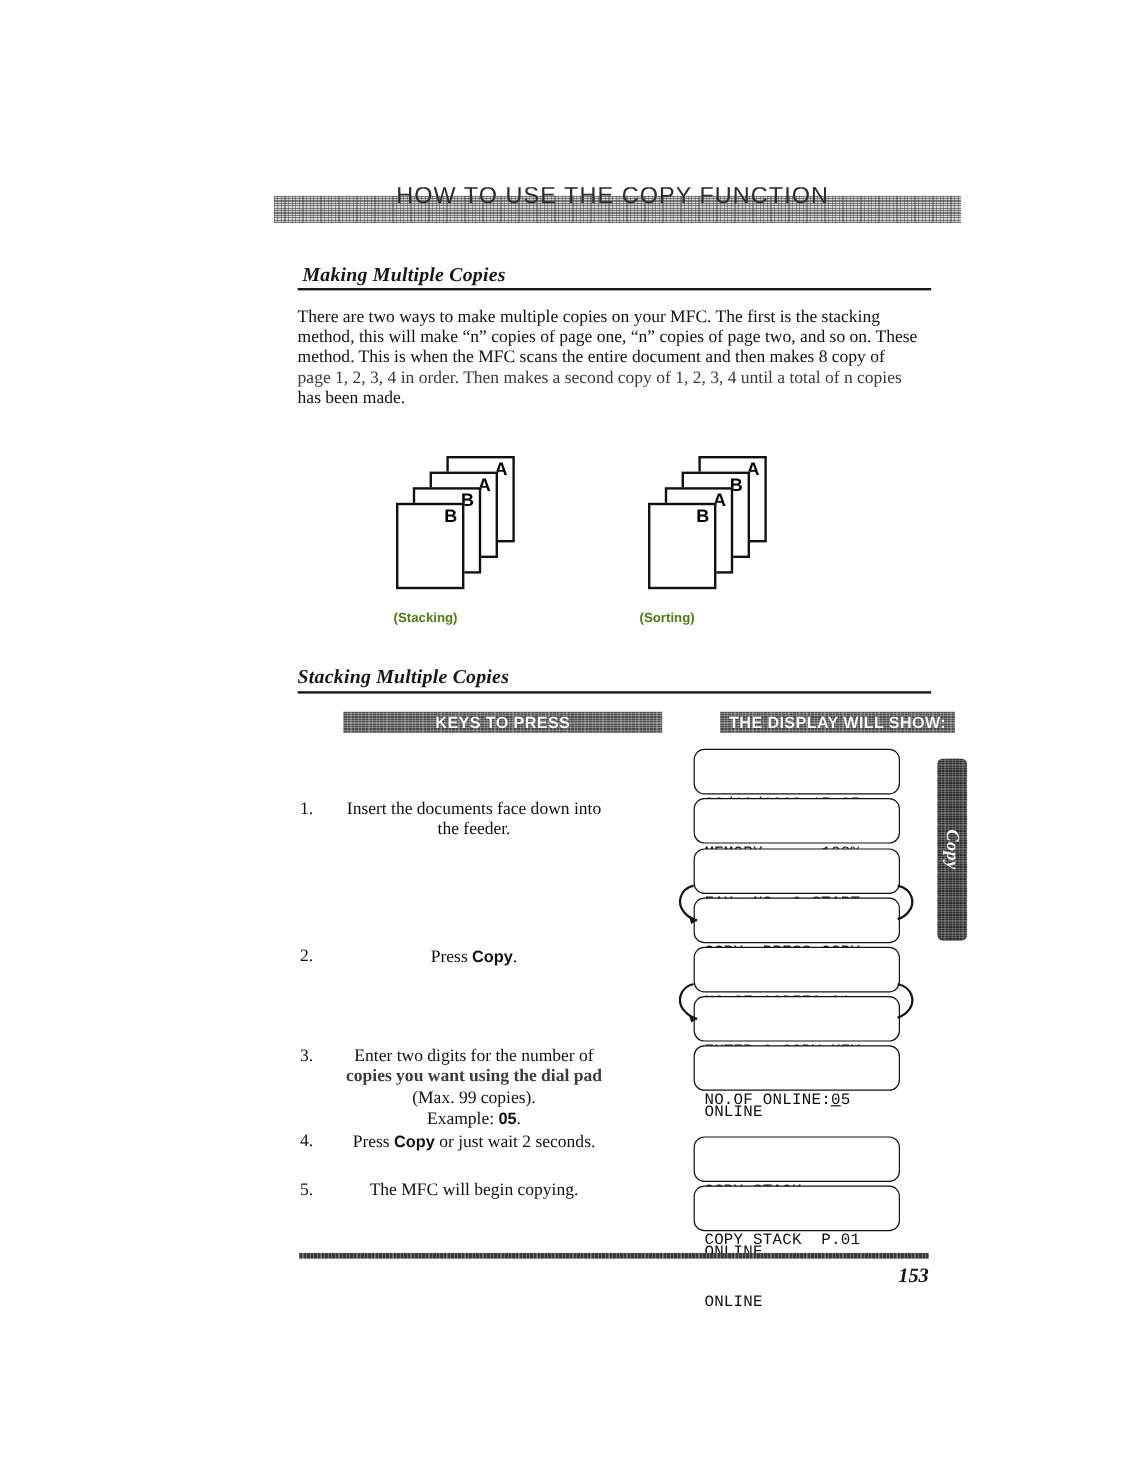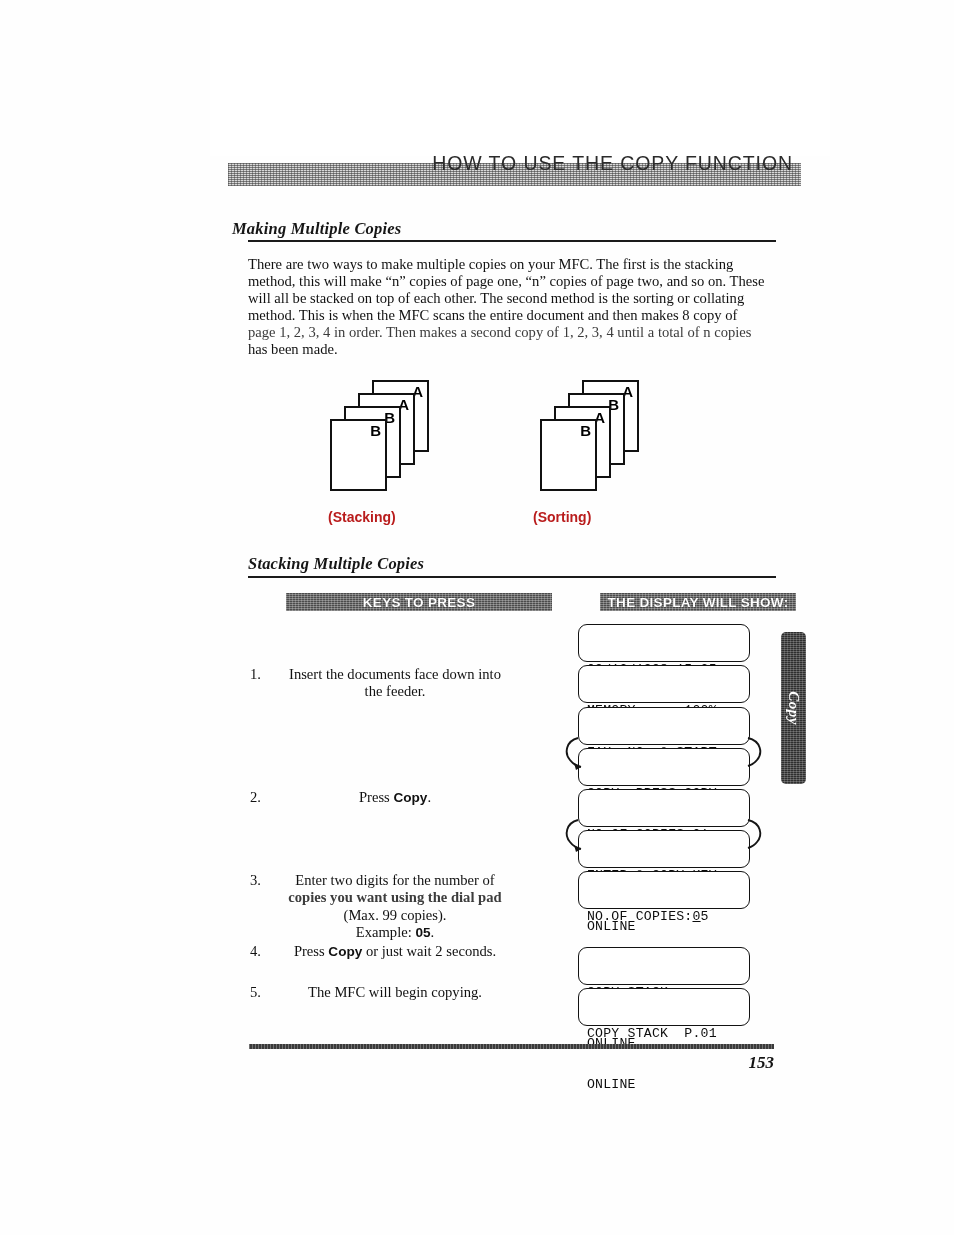--- a/index.html
+++ b/index.html
@@ -41,21 +41,21 @@
       repeating-linear-gradient(90deg, rgba(30,30,30,.40) 0 1px, rgba(255,255,255,0) 1px 3px);
     opacity: .95;
   }
   #header-title {
     position: absolute;
     left: 228px;
     top: 148px;
     width: 573px;
     height: 26px;
     overflow: hidden;
-    text-align: right;
+    text-align: center;
     padding-right: 8px;
     box-sizing: border-box;
   }
   #header-title span {
     font-family: "Liberation Sans", sans-serif;
     font-size: 19.5px;
     letter-spacing: .9px;
     color: #2b2b2b;
     line-height: 26px;
     white-space: nowrap;
@@ -120,22 +120,22 @@
     font-family: "Liberation Sans", sans-serif;
     font-weight: bold;
     font-size: 15px;
     line-height: 15px;
     color: #000;
   }
   .fig-cap {
     position: absolute;
     font-family: "Liberation Sans", sans-serif;
     font-weight: bold;
-    font-size: 14px;
-    color: #b91c1c;
+    font-size: 11px;
+    color: #4d7c0f;
     white-space: nowrap;
   }
 
   
   .banner {
     position: absolute;
     height: 18px;
     overflow: hidden;
     margin-left: 32px;
   }
@@ -283,27 +283,26 @@
 <div id="page">
 
   <div id="header-band">
     <div class="tex"></div>
   </div>
   <div id="header-title">
     <span>HOW TO USE THE COPY FUNCTION</span>
   </div>
   <div id="header-clip"></div>
 
-  <div class="sec-head" style="left:232px; top:219px;">Making Multiple Copies</div>
+  <div class="sec-head" style="left:252px; top:219px;">Making Multiple Copies</div>
   <div class="sec-rule" style="left:248px; top:240px; width:528px; height:2px;"></div>
 
   <div id="intro">
     <span class="ln">There are two ways to make multiple copies on your MFC. The first is the stacking</span>
     <span class="ln">method, this will make “n” copies of page one, “n” copies of page two, and so on. These</span>
-    <span class="ln">will all be stacked on top of each other. The second method is the sorting or collating</span>
     <span class="ln">method. This is when the MFC scans the entire document and then makes 8 copy of</span>
     <span class="ln faded">page 1, 2, 3, 4 in order. Then makes a second copy of 1, 2, 3, 4 until a total of n copies</span>
     <span class="ln">has been made.</span>
   </div>
 
   <div class="fig" style="left:330px; top:380px; width:110px; height:115px;">
     <div class="sheet" style="left:42px; top:0px;">
       <span class="lt">A</span>
     </div>
     <div class="sheet" style="left:28px; top:13px;">
@@ -403,21 +402,21 @@
   </div>
   <div class="lcd" style="top:789px;">
     <span class="l1">NO.OF COPIES:01</span>
     <span class="l2">ONLINE</span>
   </div>
   <div class="lcd" style="top:830px;">
     <span class="l1">ENTER &amp; COPY KEY</span>
     <span class="l2">ONLINE</span>
   </div>
   <div class="lcd" style="top:871px;">
-    <span class="l1"><span>NO.OF COPIES:</span><u>0</u><span>5</span></span>
+    <span class="l1"><span>NO.OF ONLINE:</span><u>0</u><span>5</span></span>
     <span class="l2">ONLINE</span>
   </div>
   <div class="lcd" style="top:947px;">
     <span class="l1">COPY STACK</span>
     <span class="l2">ONLINE</span>
   </div>
   <div class="lcd" style="top:988px;">
     <span class="l1">COPY STACK  P.01</span>
     <span class="l2">ONLINE</span>
   </div>

